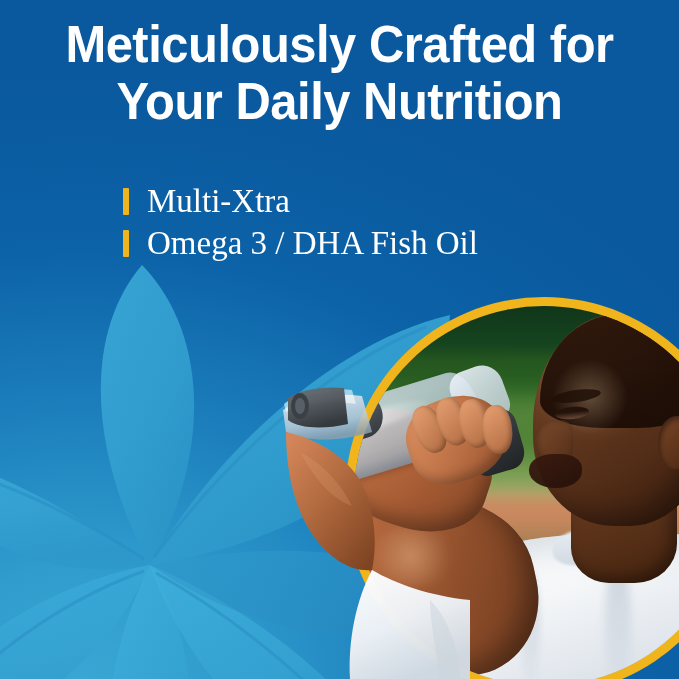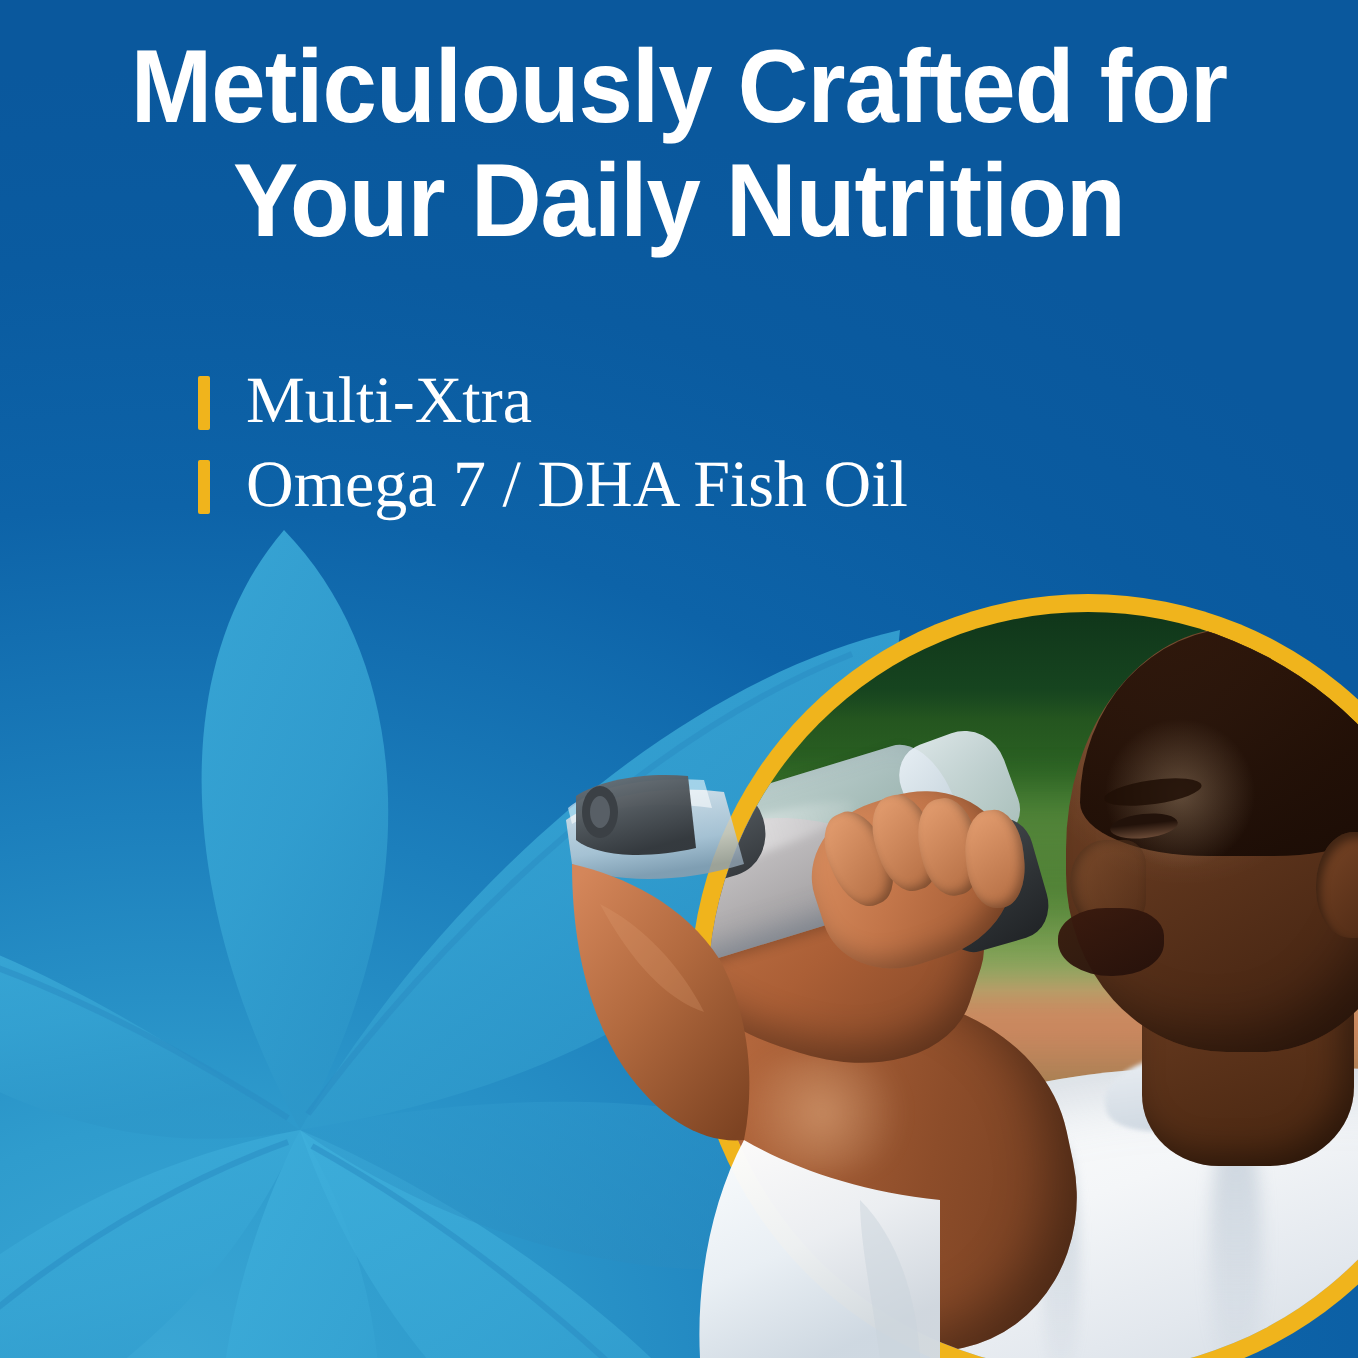--- a/index.html
+++ b/index.html
@@ -56,20 +56,21 @@
   .bullets {
     position: absolute;
     left: 99px;
     top: 180px;
     width: 520px;
   }
   .bullet-row {
     display: flex;
     align-items: center;
     height: 42px;
+    margin-left: 24px;
   }
   .bullet-mark {
     width: 6px;
     height: 27px;
     background: #f0b41c;
     flex: 0 0 auto;
     border-radius: 1px;
   }
   .bullet-label {
     margin-left: 18px;
@@ -454,21 +455,21 @@
     <span class="line">Your Daily Nutrition</span>
   </div>
 
   <div class="bullets">
     <div class="bullet-row">
       <span class="bullet-mark"></span>
       <span class="bullet-label">Multi-Xtra</span>
     </div>
     <div class="bullet-row">
       <span class="bullet-mark"></span>
-      <span class="bullet-label">Omega 7 / DHA Fish Oil</span>
+      <span class="bullet-label">Omega 3 / DHA Fish Oil</span>
     </div>
   </div>
 
   <div class="photo-wrap">
     <div class="photo-ring"></div>
     <div class="photo-clip">
       <div class="photo-scene"></div>
       <div class="scene-blur-b"></div>
       <div class="scene-blur-a"></div>
 

